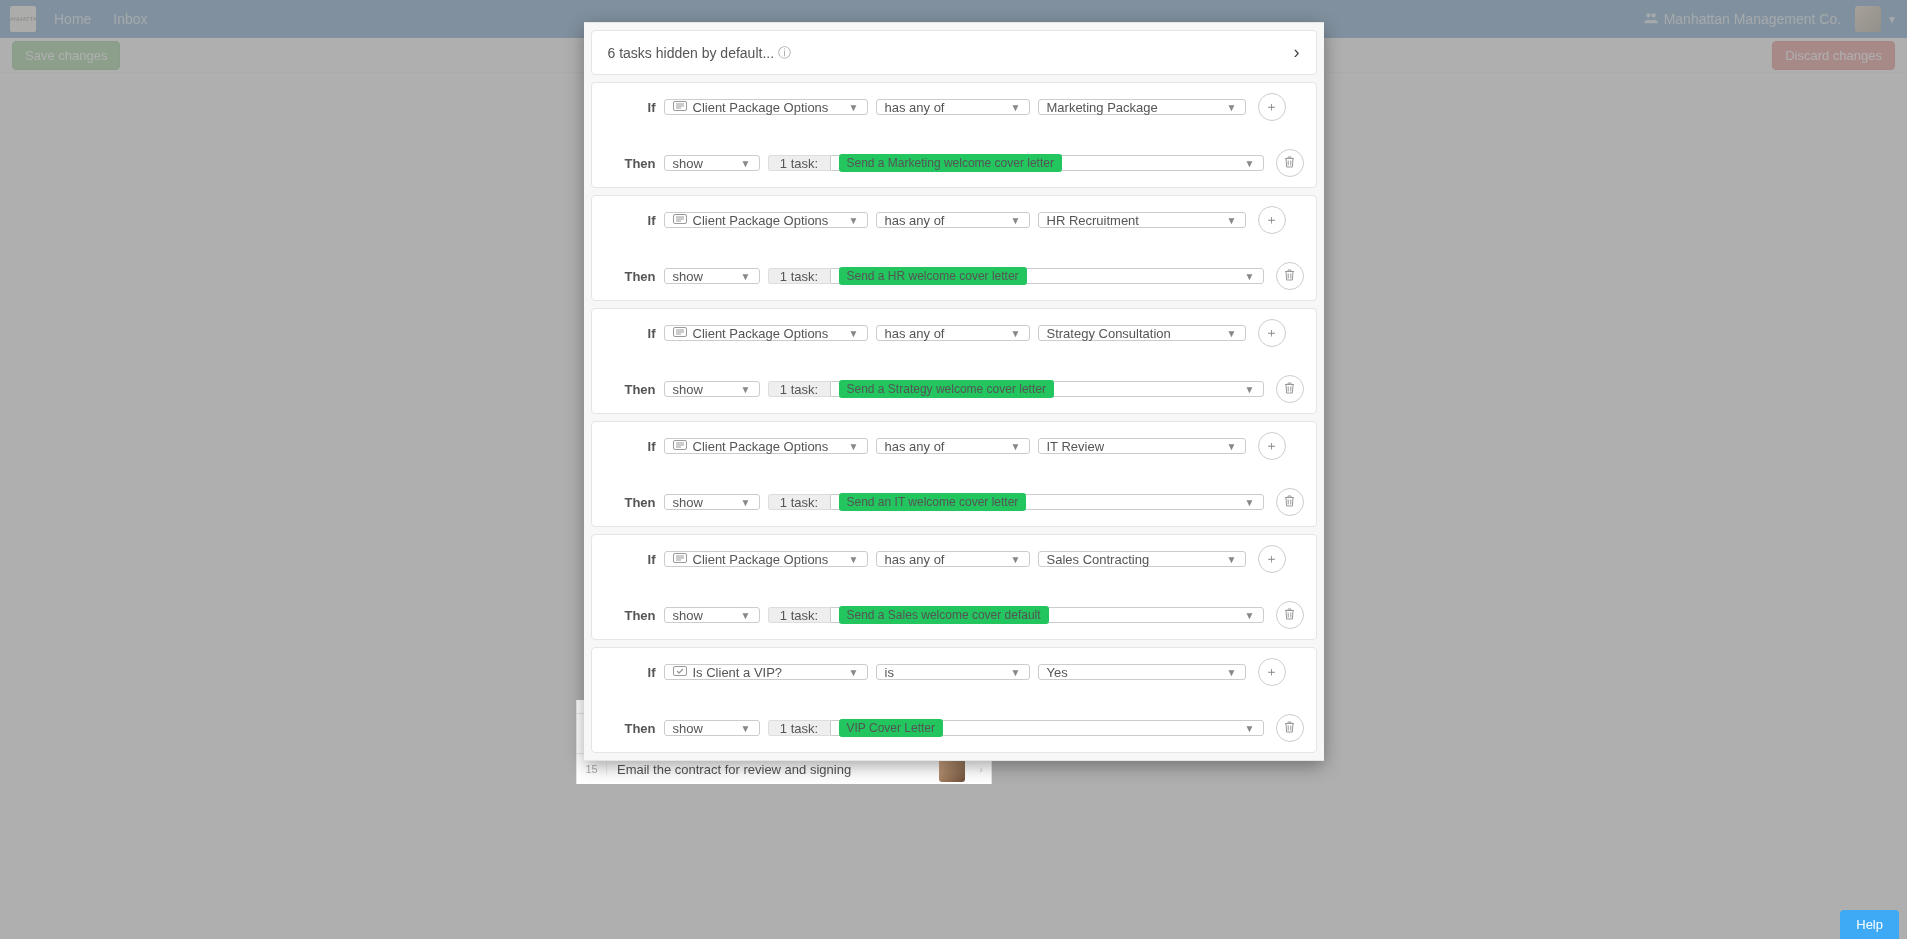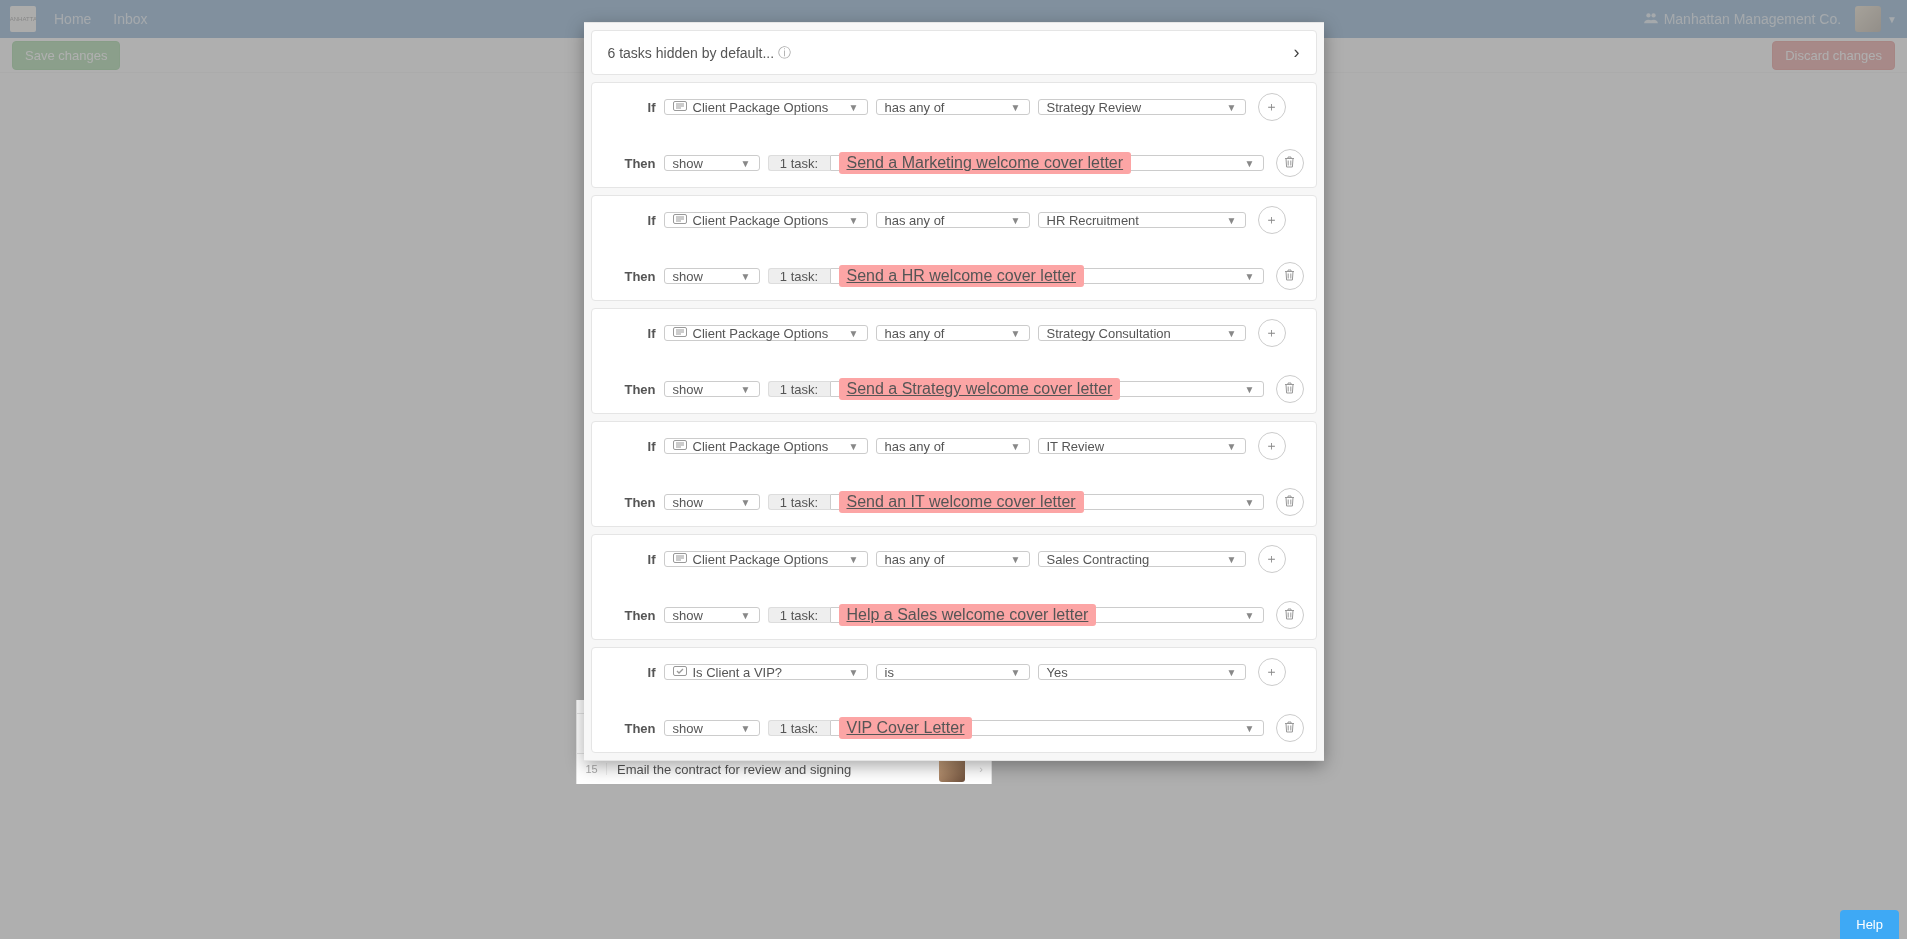--- a/index.html
+++ b/index.html
@@ -54,21 +54,21 @@
   .dd { height: 16px; border: 1px solid #ccc; border-radius: 3px; background: #fff; display: flex; align-items: center; padding: 0 8px; font-size: 13px; color: #555; cursor: pointer; position: relative; }
   .dd .caret { margin-left: auto; color: #888; font-size: 10px; }
   .dd .field-icon { color: #999; margin-right: 6px; font-size: 12px; }
 
   .dd-field { width: 204px; margin-right: 8px; }
   .dd-op { width: 154px; margin-right: 8px; }
   .dd-val { width: 208px; }
   .dd-action { width: 96px; margin-right: 8px; }
   .dd-taskcount { width: 62px; background: #eeeeee; border-color: #ddd; justify-content: center; border-radius: 3px 0 0 3px; border-right: none; padding: 0; }
   .dd-task { flex: 1; border-radius: 0 3px 3px 0; }
-  .task-chip { display: inline-block; background: #fca5a5; border-radius: 3px; padding: 2px 8px; font-size: 16px; color: #555; text-decoration: underline; }
+  .task-chip { display: inline-block; background: #22c55e; border-radius: 3px; padding: 2px 8px; font-size: 12px; color: #555; }
 
   .iconbtn { width: 28px; height: 28px; border: 1px solid #ccc; border-radius: 50%; display: flex; align-items: center; justify-content: center; margin-left: 12px; cursor: pointer; color: #888; background: #fff; font-size: 13px; }
 
   .modal-footer { padding: 16px 20px; display: flex; align-items: center; }
   .learn-link { color: #337ab7; font-size: 13px; cursor: pointer; display: flex; align-items: center; }
   .learn-link .bulb { margin-right: 5px; }
   .footer-spacer { flex: 1; }
   .btn-outline { background: #fff; color: #555; border: 1px solid #ccc; margin-right: 8px; }
   .btn-save { background: #5cb85c; color: #fff; border-color: #4cae4c; }
 
@@ -143,21 +143,21 @@
                   <line x1="3" y1="7" x2="8" y2="7" stroke="#999"></line>
                 </svg></span>
               <span>Client Package Options</span>
               <span class="caret">▼</span>
             </div>
             <div class="dd dd-op">
               <span>has any of</span>
               <span class="caret">▼</span>
             </div>
             <div class="dd dd-val">
-              <span>Strategy Review</span>
+              <span>Marketing Package</span>
               <span class="caret">▼</span>
             </div>
             <div class="iconbtn">
               <span>＋</span>
             </div>
           </div>
           <div class="rule-row">
             <div class="rule-label">Then</div>
             <div class="dd dd-action">
               <span>show</span>
@@ -340,21 +340,21 @@
           <div class="rule-row">
             <div class="rule-label">Then</div>
             <div class="dd dd-action">
               <span>show</span>
               <span class="caret">▼</span>
             </div>
             <div class="dd dd-taskcount">
               <span>1 task:</span>
             </div>
             <div class="dd dd-task">
-              <span class="task-chip">Help a Sales welcome cover letter</span>
+              <span class="task-chip">Send a Sales welcome cover default</span>
               <span class="caret">▼</span>
             </div>
             <div class="iconbtn">
               <span><svg width="11" height="12" viewBox="0 0 11 12" fill="none" stroke="#999" stroke-width="1">
                   <path d="M1 2.5h9M4 2V1h3v1M2 2.5l.6 8.5h5.8L9 2.5M4.2 4.5v5M6.8 4.5v5"></path>
                 </svg></span>
             </div>
           </div>
         </div>
         <div class="rule-block">

